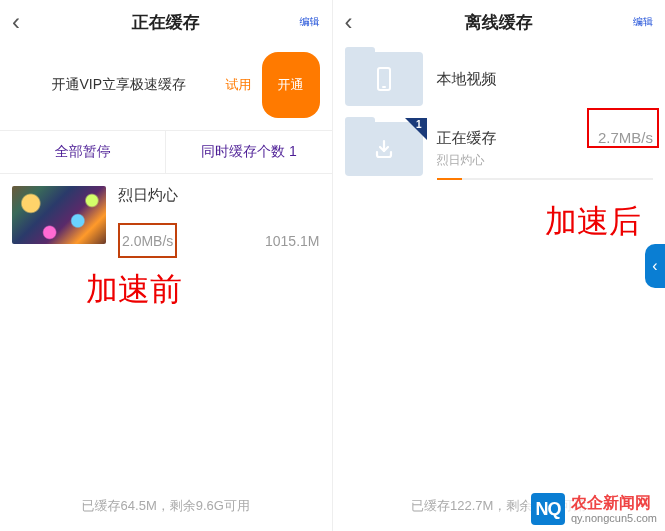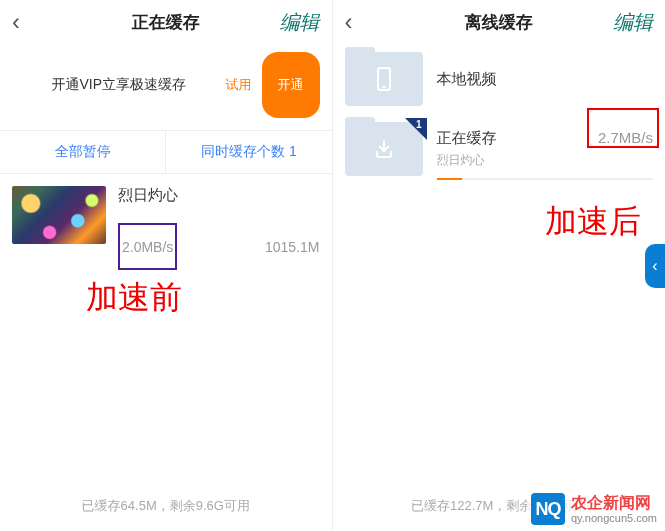--- a/index.html
+++ b/index.html
@@ -25,23 +25,22 @@
     .header-title {
       position: absolute;
       left: 50%;
       transform: translateX(-50%);
       font-size: 17px;
       font-weight: 600;
       color: #222;
     }
     .edit-btn {
       margin-left: auto;
-      font-size: 20px;
-      color: #0f766e;
-      font-style: italic;
+      font-size: 10px;
+      color: #1d4ed8;
     }
     
     .vip-row {
       display: flex;
       align-items: center;
       padding: 8px 12px 12px;
       text-align: center;
     }
     .vip-text { font-size: 14px; color: #333; flex: 1; }
     .trial-btn {
@@ -60,21 +59,21 @@
     .tabs-row {
       display: flex;
       border-top: 1px solid #eee;
       border-bottom: 1px solid #eee;
     }
     .tab {
       flex: 1;
       text-align: center;
       padding: 12px 8px;
       font-size: 14px;
-      color: #3b82f6;
+      color: #4c1d95;
     }
     .tab:first-child { border-right: 1px solid #eee; }
     
     .dl-item {
       display: flex;
       padding: 12px;
       align-items: flex-start;
     }
     .thumb {
       width: 94px;
@@ -90,22 +89,22 @@
                   radial-gradient(circle at 70% 60%, #6ad3ff 0 8%, transparent 10%),
                   radial-gradient(circle at 40% 80%, #ff6ad3 0 8%, transparent 10%),
                   radial-gradient(circle at 85% 25%, #d3ff6a 0 6%, transparent 8%);
     }
     .dl-info { flex: 1; margin-left: 12px; display: flex; flex-direction: column; }
     .dl-title { font-size: 15px; color: #333; margin-bottom: 18px; }
     .dl-bottom { display: flex; justify-content: space-between; align-items: center; }
     .speed { font-size: 14px; color: #999; }
     .size { font-size: 14px; color: #999; }
     .redbox {
-      border: 2px solid #4c1d95;
-      padding: 12px 2px;
+      border: 2px solid #c2410c;
+      padding: 6px 2px;
       display: inline-block;
       line-height: 1.2;
     }
     
     .list-row {
       display: flex;
       align-items: center;
       padding: 8px 12px;
       position: relative;
     }
@@ -257,21 +256,21 @@
       <div class="thumb"></div>
       <div class="dl-info">
         <div class="dl-title">烈日灼心</div>
         <div class="dl-bottom">
           <span class="redbox"><span class="speed">2.0MB/s</span></span>
           <span class="size">1015.1M</span>
         </div>
       </div>
     </div>
 
-    <div class="anno" style="left:86px; top:276px;">加速前</div>
+    <div class="anno" style="left:86px; top:268px;">加速前</div>
 
     <div class="footer-bar">已缓存64.5M，剩余9.6G可用</div>
   </div>
 
   <div class="pane">
     <div class="header">
       <span class="back-icon">‹</span>
       <span class="header-title">离线缓存</span>
       <span class="edit-btn">编辑</span>
     </div>

